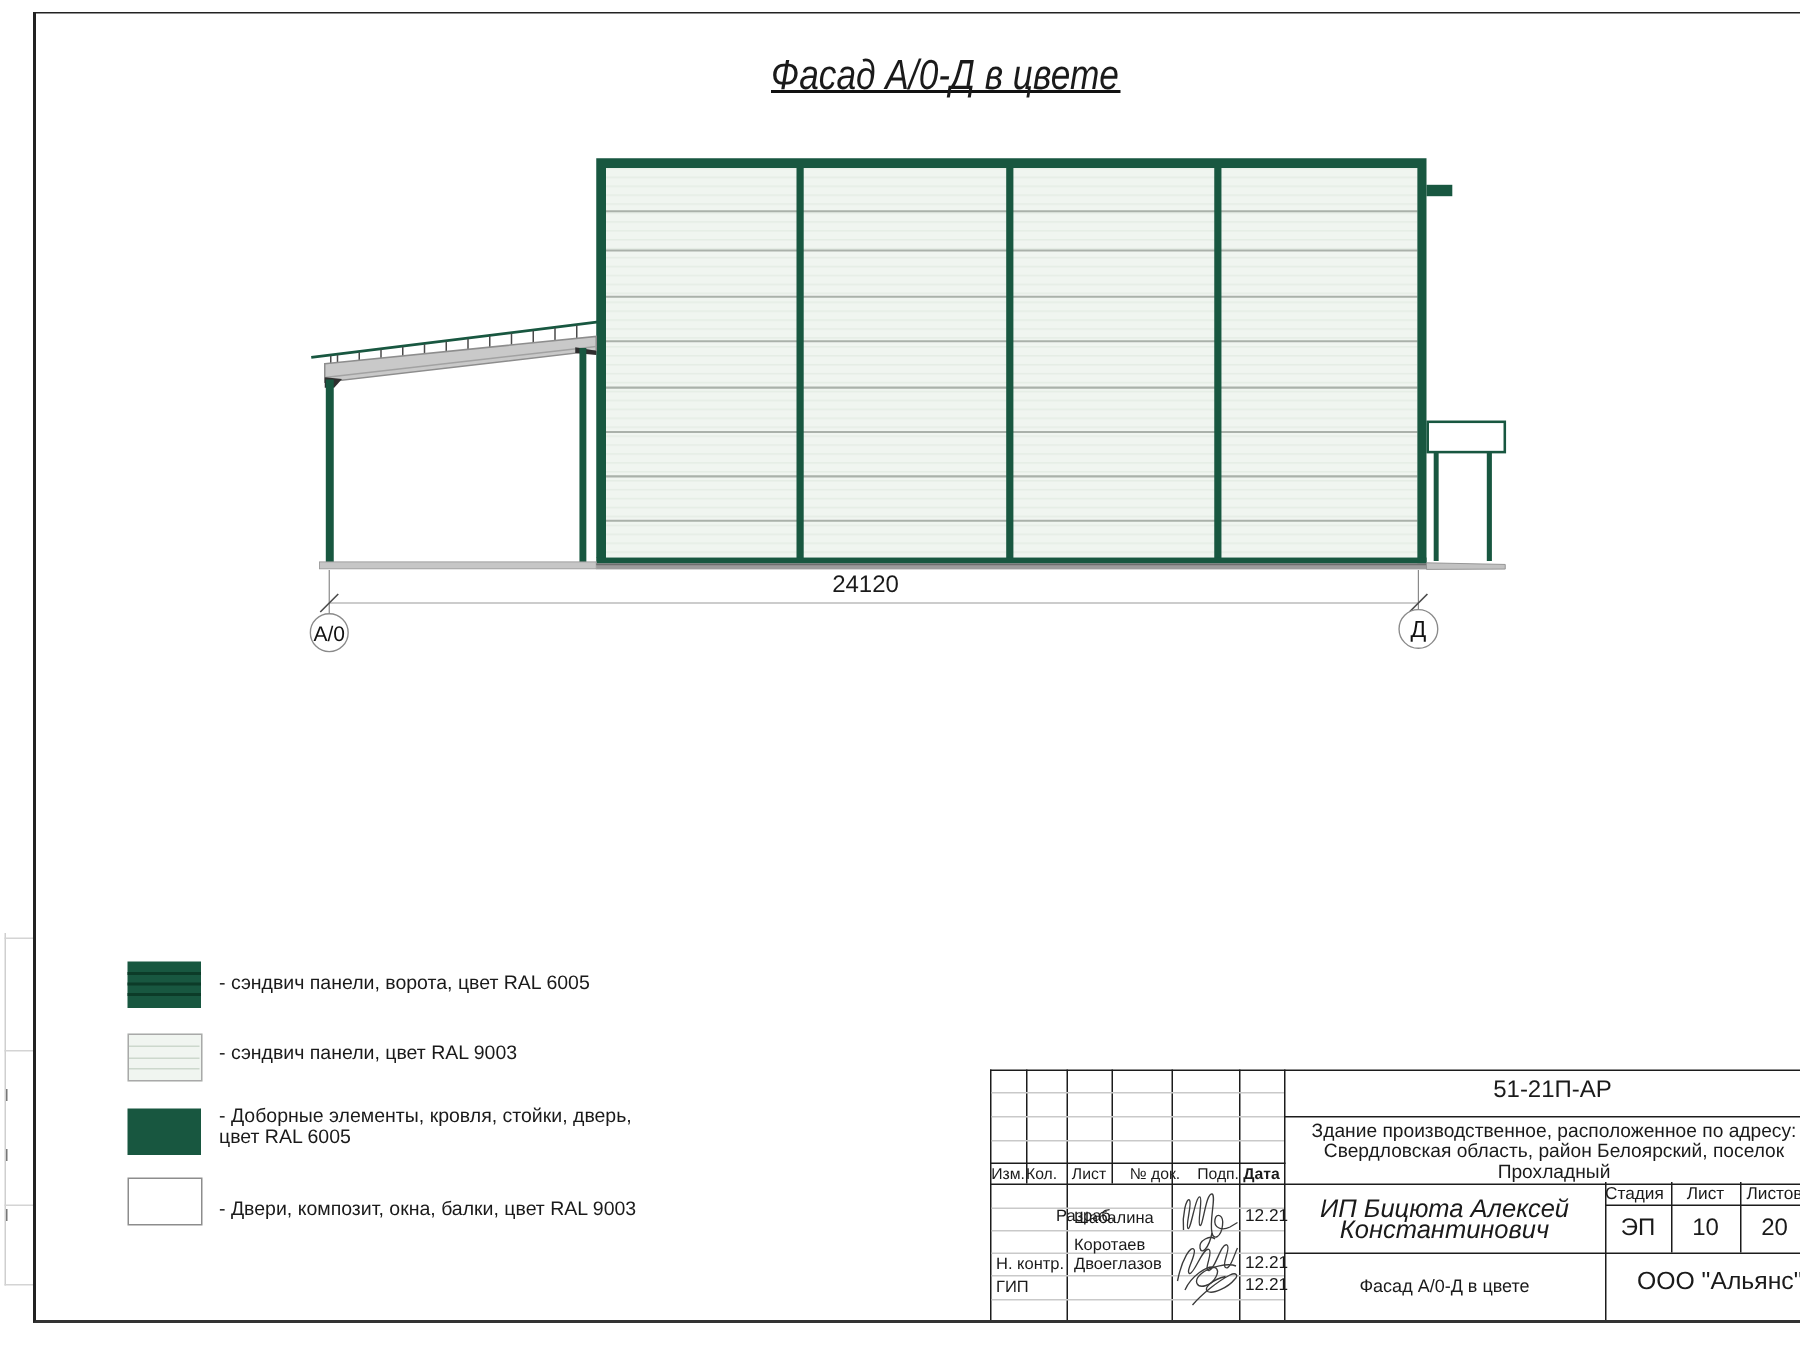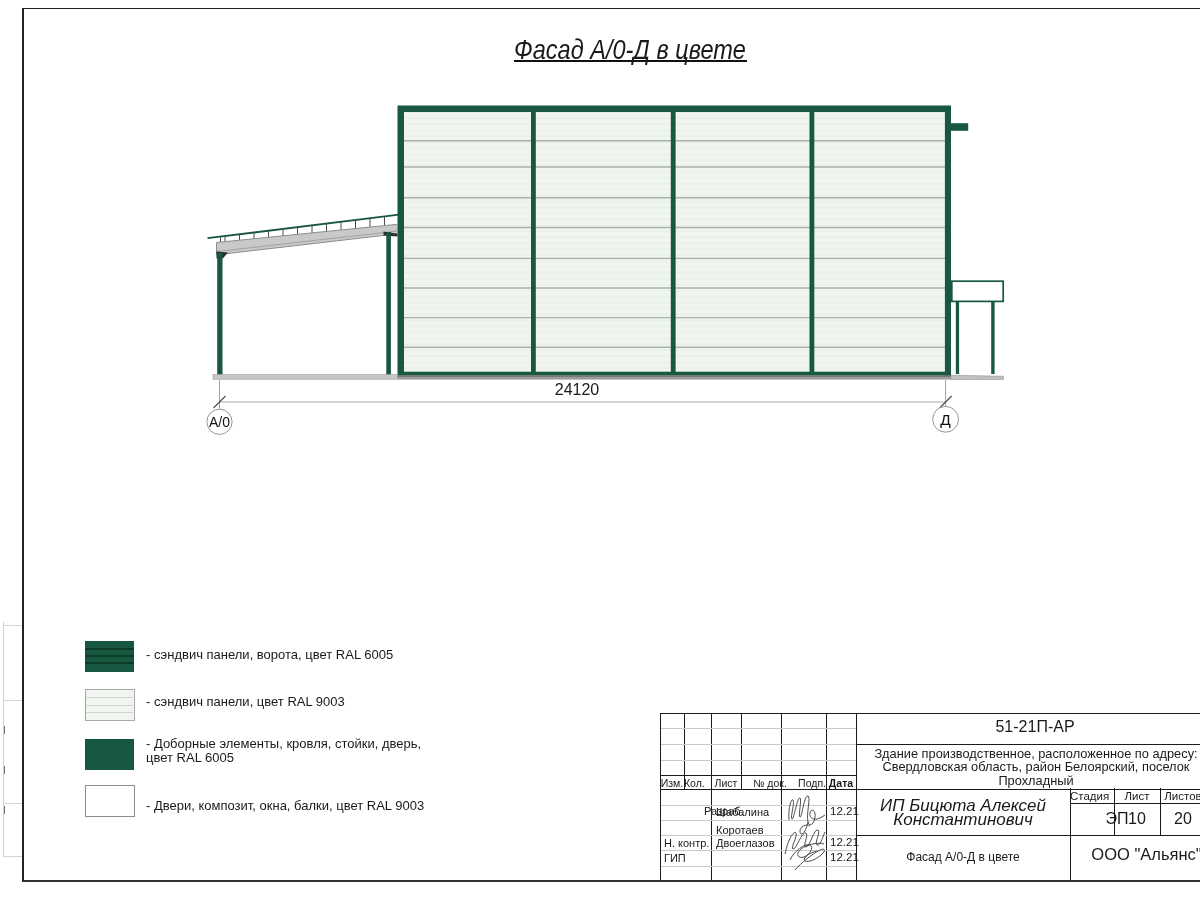--- a/index.html
+++ b/index.html
@@ -214,20 +214,20 @@
 
   <div class="txt" style="left:856px;top:718px;width:358px;text-align:center;font-size:16px;">51-21П-АР</div>
 
   <div class="txt" style="left:856px;top:746.5px;width:360px;text-align:center;font-size:12.8px;line-height:13.6px;white-space:normal;">Здание производственное, расположенное по адресу: Свердловская область, район Белоярский, поселок Прохладный</div>
 
   <div class="txt" style="left:856px;top:799px;width:214px;text-align:center;font-size:17px;font-style:italic;line-height:13.8px;white-space:normal;">ИП Бицюта Алексей Константинович</div>
 
   <div class="txt" style="left:1070px;top:790px;width:44px;font-size:11.5px;">Стадия</div>
   <div class="txt" style="left:1114px;top:790px;width:46px;text-align:center;font-size:11.5px;">Лист</div>
   <div class="txt" style="left:1160px;top:790px;width:46px;text-align:center;font-size:11.5px;">Листов</div>
-  <div class="txt" style="left:1070px;top:810px;width:44px;text-align:center;font-size:16px;padding-left:25px;">ЭП</div>
+  <div class="txt" style="left:1070px;top:810px;width:44px;text-align:center;font-size:16px;">ЭП</div>
   <div class="txt" style="left:1114px;top:810px;width:46px;text-align:center;font-size:16px;">10</div>
   <div class="txt" style="left:1160px;top:810px;width:46px;text-align:center;font-size:16px;">20</div>
 
   <div class="txt" style="left:856px;top:850px;width:214px;text-align:center;font-size:12px;">Фасад А/0-Д в цвете</div>
 
   <div class="txt" style="left:1070px;top:845px;width:153px;text-align:center;font-size:16.5px;">ООО "Альянс"</div>
 </div>
 
 </body></html>

